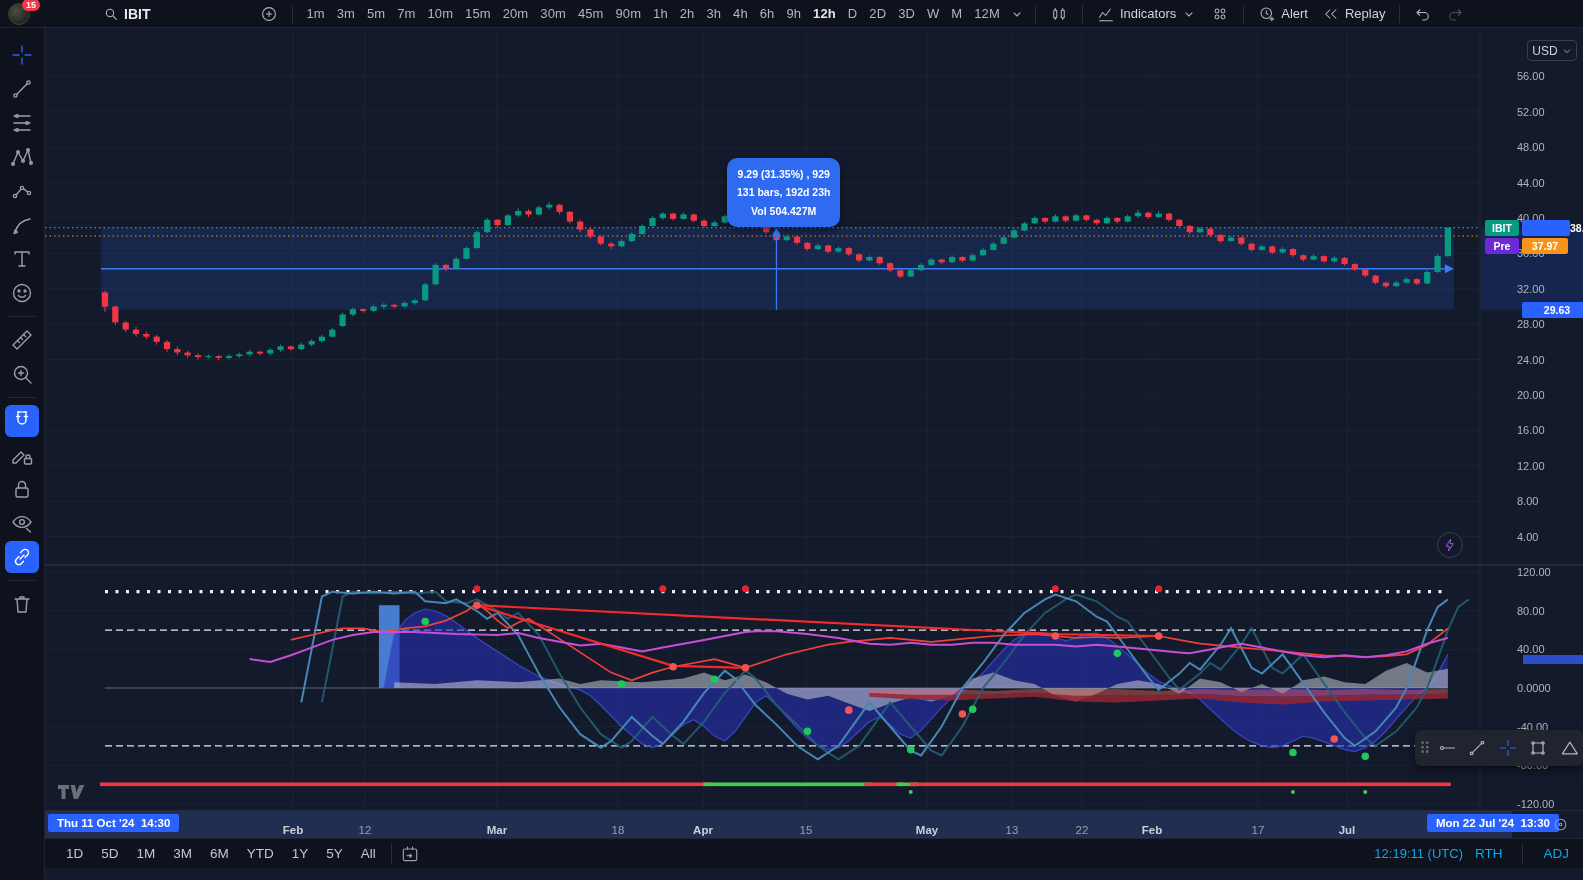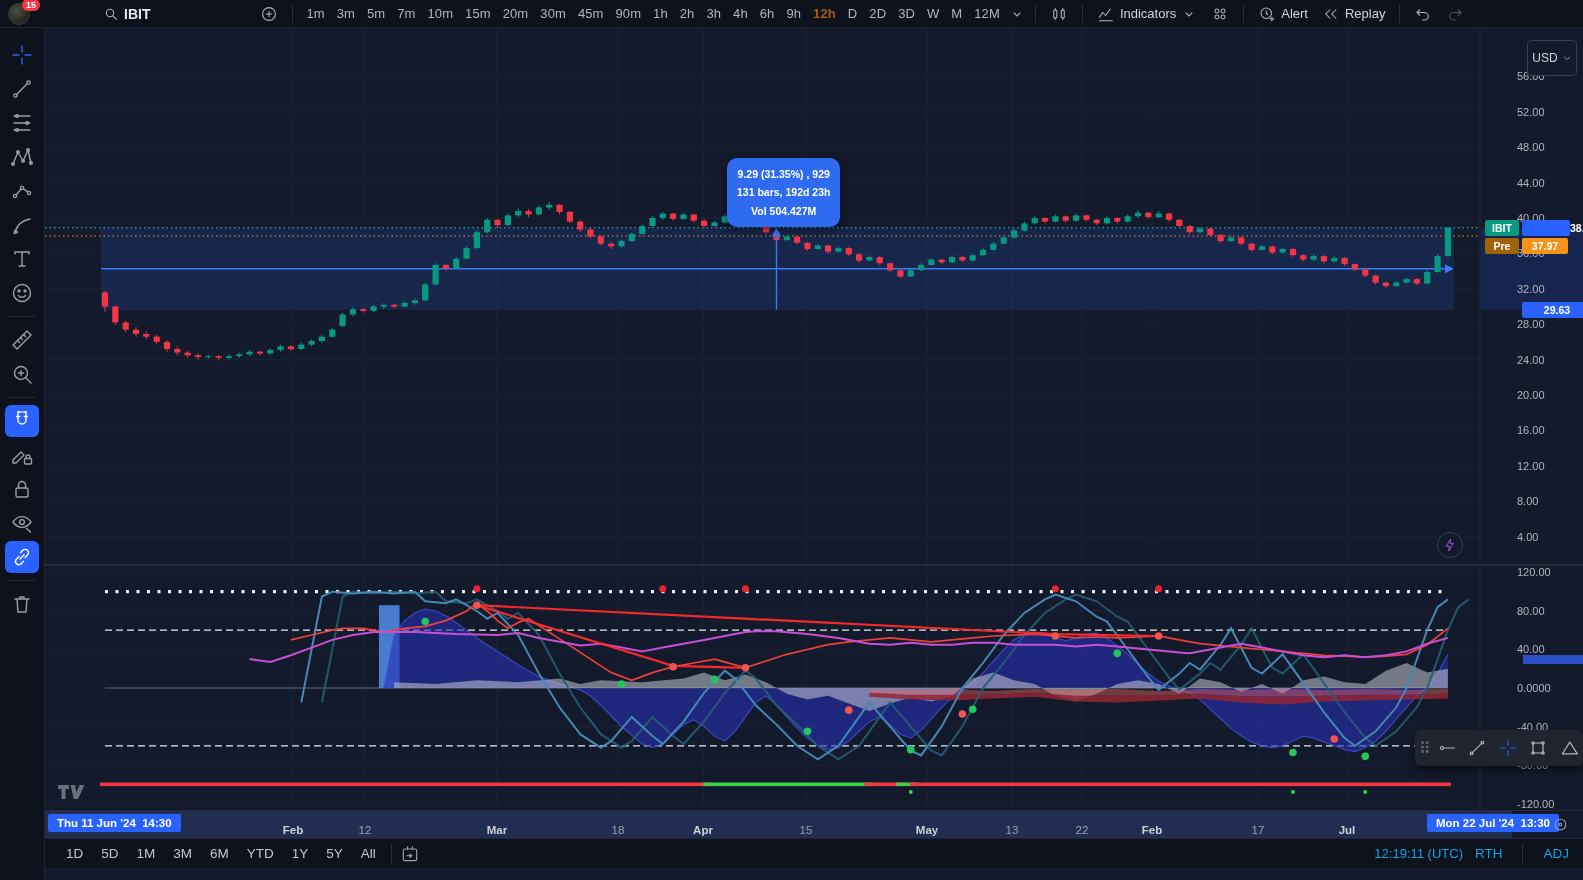--- a/index.html
+++ b/index.html
@@ -9,40 +9,40 @@
   .topbar{position:absolute;left:0;top:0;width:1583px;height:28px;background:#0d121d;border-bottom:1px solid #1f2430;display:flex;align-items:center;font-size:13px;}
   .avatar-wrap{position:relative;margin-left:8px;width:26px;height:26px;flex:0 0 auto;}
   .avatar{width:22px;height:22px;border-radius:50%;background:radial-gradient(circle at 35% 35%,#4a4f42,#23261f 70%);border:1px solid #3a3f35;margin-top:2px;}
   .badge{position:absolute;top:-2px;right:-6px;background:#f23645;color:#fff;font-size:9px;font-weight:bold;border-radius:8px;padding:1px 4px;line-height:10px;}
   .tb-group{display:flex;align-items:center;height:100%;}
   .tb-sep{width:1px;height:18px;background:#2a2e39;margin:0 7px;flex:0 0 auto;}
   .tb-btn{display:flex;align-items:center;gap:5px;padding:0 7px;height:100%;color:#d1d4dc;cursor:pointer;}
   .tb-btn svg{stroke:#b2b5be;}
   .symbol-btn{font-weight:bold;color:#e8eaed;font-size:14px;}
   .tb-int{padding:0 6px;color:#b2b5be;cursor:pointer;letter-spacing:.1px;}
-  .tb-int.active{color:#a16207;font-weight:bold;}
+  .tb-int.active{color:#e5e5e5;font-weight:bold;}
   .icon16{width:16px;height:16px;display:block;}
   .icon18{width:18px;height:18px;display:block;}
   .dim svg{stroke:#4c5160;}
   
   .sidebar{position:absolute;left:0;top:28px;width:45px;height:852px;background:#0d121d;border-right:1px solid #1f2430;display:flex;flex-direction:column;align-items:center;padding-top:10px;}
   .sb-item{width:34px;height:32px;display:flex;align-items:center;justify-content:center;border-radius:6px;margin:1px 0;cursor:pointer;color:#9aa0ab;}
   .sb-item svg{stroke:#9aa0ab;width:24px;height:24px;}
   .sb-item.active{background:#2962ff;}
   .sb-item.active svg{stroke:#ffffff;}
   .sb-item.blue svg{stroke:#2962ff;}
   .sb-sep{width:28px;height:1px;background:#232836;margin:6px 0;}
   
   .main{position:absolute;left:45px;top:28px;width:1538px;height:852px;background:#131a2b;}
   #chart-svg{position:absolute;left:0;top:0;}
   
   .measure-tooltip{position:absolute;background:#2e6bf0;color:#fff;border-radius:6px;padding:7px 10px;font-size:10.5px;font-weight:bold;text-align:center;line-height:1.75;box-shadow:0 3px 8px rgba(0,0,0,.45);white-space:nowrap;}
   
   .chip{position:absolute;height:16px;line-height:16px;font-size:10.5px;font-weight:bold;color:#fff;text-align:center;border-radius:2px;}
-  .usd-btn{position:absolute;left:1482px;top:12px;width:50px;height:36px;border:1px solid #3a3f4c;border-radius:4px;color:#d1d4dc;font-size:12px;display:flex;align-items:center;justify-content:center;gap:4px;background:#131a2b;cursor:pointer;}
+  .usd-btn{position:absolute;left:1482px;top:12px;width:50px;height:21px;border:1px solid #3a3f4c;border-radius:4px;color:#d1d4dc;font-size:12px;display:flex;align-items:center;justify-content:center;gap:4px;background:#131a2b;cursor:pointer;}
   .lightning-btn{position:absolute;left:1392px;top:504px;width:26px;height:26px;border:1px solid #3a3f4c;border-radius:50%;display:flex;align-items:center;justify-content:center;cursor:pointer;background:rgba(19,26,43,.7);}
   .lightning-btn svg{stroke:#9c5bd6;width:16px;height:16px;}
   
   .float-toolbar{position:absolute;left:1370px;top:702px;width:168px;height:36px;background:#20242f;border-radius:6px;box-shadow:0 4px 10px rgba(0,0,0,.5);display:flex;align-items:center;padding-left:4px;gap:2px;overflow:hidden;}
   .ft-item{width:30px;height:30px;display:flex;align-items:center;justify-content:center;cursor:pointer;border-radius:4px;}
   .ft-item svg{stroke:#b2b5be;width:20px;height:20px;}
   .ft-item.blue svg{stroke:#2962ff;}
   .ft-handle{color:#6a6e79;width:12px;cursor:grab;display:flex;align-items:center;justify-content:center;}
   
   .time-axis{position:absolute;left:0;top:782px;width:1538px;height:28px;background:#131a2b;border-top:1px solid #232a39;font-size:11.5px;overflow:hidden;}
@@ -696,21 +696,21 @@
 
     <div class="usd-btn">
       <span>USD</span>
       <svg width="10" height="10" viewBox="0 0 24 24" fill="none" stroke="#9aa0aa" stroke-width="2.4">
           <path d="M5 9l7 7 7-7"></path>
         </svg>
     </div>
 
     <div class="chip" style="left:1440px;top:192px;width:34px;background:#089981;">IBIT</div>
     <div class="chip" style="left:1477px;top:192px;width:46px;background:#2962ff;padding-left:48px;">38.92</div>
-    <div class="chip" style="left:1440px;top:210px;width:34px;background:#a16207;">Pre</div>
+    <div class="chip" style="left:1440px;top:210px;width:34px;background:#6d28d9;">Pre</div>
     <div class="chip" style="left:1477px;top:210px;width:46px;background:#f7931a;">37.97</div>
     <div class="chip" style="left:1477px;top:274px;width:70px;background:#2962ff;">29.63</div>
 
     <div class="lightning-btn">
       <svg viewBox="0 0 24 24" fill="none" stroke-width="1.5">
           <path d="M13 3L6 14h5l-1 7 7-11h-5l1-7z"></path>
         </svg>
     </div>
 
     <div class="float-toolbar" id="float-toolbar">
@@ -758,21 +758,21 @@
           <span class="ta-tick" style="left: 573px;">18</span>
           <span class="ta-tick month" style="left: 658px;">Apr</span>
           <span class="ta-tick" style="left: 761px;">15</span>
           <span class="ta-tick month" style="left: 882px;">May</span>
           <span class="ta-tick" style="left: 967px;">13</span>
           <span class="ta-tick" style="left: 1037px;">22</span>
           <span class="ta-tick month" style="left: 1107px;">Feb</span>
           <span class="ta-tick" style="left: 1213px;">17</span>
           <span class="ta-tick month" style="left: 1302px;">Jul</span>
         </div>
-      <div class="ta-chip" style="left:3px;">Thu 11 Jun '24  14:30</div>
+      <div class="ta-chip" style="left:3px;">Thu 11 Oct '24  14:30</div>
       <div class="ta-chip" style="left:1375px;margin-left:7px;">Mon 22 Jul '24  13:30</div>
       <div class="ta-gear">
         <svg viewBox="0 0 24 24" fill="none" stroke-width="1.5">
             <circle cx="12" cy="12" r="7.5"></circle>
             <circle cx="12" cy="12" r="1.8"></circle>
           </svg>
       </div>
     </div>
 
     <div class="bottom-bar">

